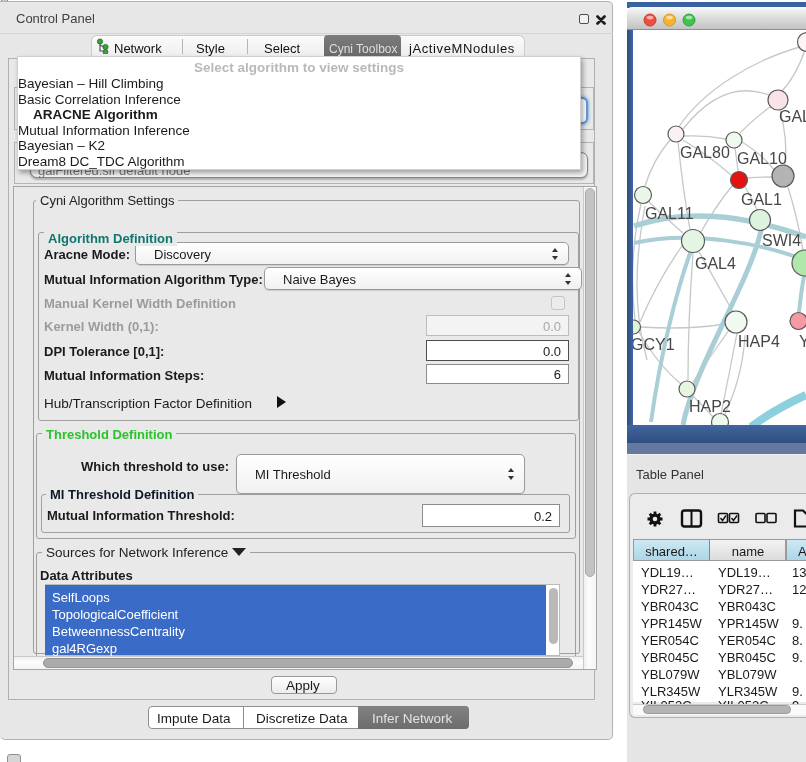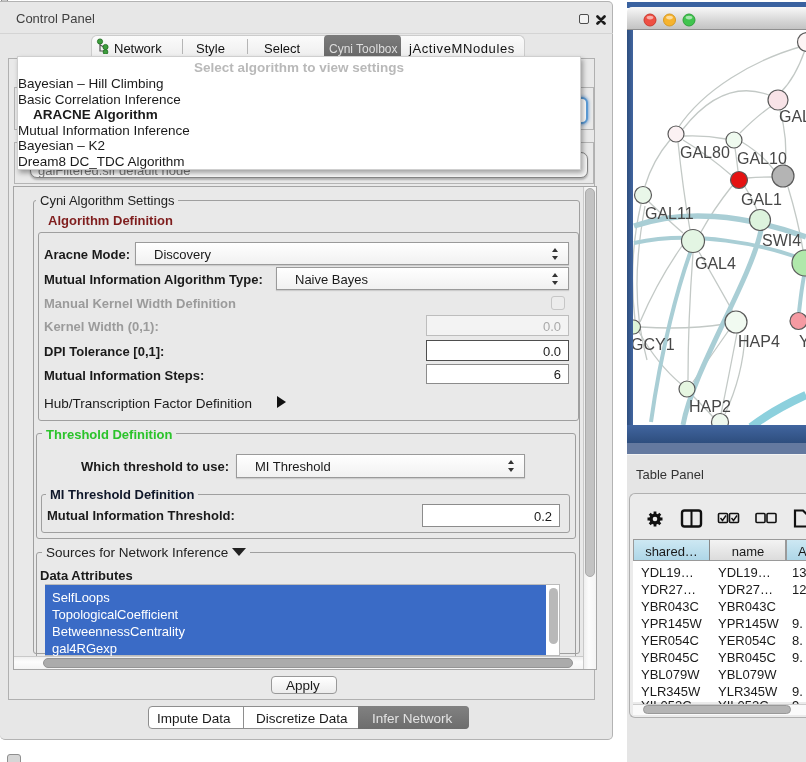--- a/index.html
+++ b/index.html
@@ -1,18 +1,18 @@
 <!DOCTYPE html>
 <html><head><meta charset="utf-8"><style>
 html,body{margin:0;padding:0;width:806px;height:762px;background:#fff;overflow:hidden}
 *{box-sizing:border-box}
 body{font-family:"Liberation Sans",sans-serif;font-size:13px;color:#1a1a1a}
 .a{position:absolute}
 .b{font-weight:bold}
-.combo{position:absolute;background:linear-gradient(#ffffff,#f1f1f1);border:1px solid #9a9a9a;border-radius:0;box-shadow:0 1px 1px rgba(0,0,0,0.12)}
+.combo{position:absolute;background:linear-gradient(#ffffff,#f1f1f1);border:1px solid #9a9a9a;border-radius:5px;box-shadow:0 1px 1px rgba(0,0,0,0.12)}
 .combo .tx{position:absolute;left:18px;top:50%;transform:translateY(-50%);white-space:nowrap}
 .arr{position:absolute;right:9px;top:50%;width:7px;height:12px;transform:translateY(-50%)}
 .arr:before{content:"";position:absolute;left:0;top:0;border-left:3.5px solid transparent;border-right:3.5px solid transparent;border-bottom:4.5px solid #333}
 .arr:after{content:"";position:absolute;left:0;bottom:0;border-left:3.5px solid transparent;border-right:3.5px solid transparent;border-top:4.5px solid #333}
 .field{position:absolute;background:#fff;border:1px solid #8c8c8c;text-align:right;padding-right:13px}
 .field span{position:absolute;right:7px;top:50%;transform:translateY(-50%)}
 .grp{position:absolute;border:1px solid #9f9f9f;border-radius:3px}
 .gl{position:absolute;background:#e9e9e9;padding:0 4px;white-space:nowrap;z-index:2}
 .lb{position:absolute;white-space:nowrap}
 </style></head><body>
@@ -52,29 +52,29 @@
 <div class="a" style="left:14px;top:142px;width:580px;height:42px;border:1px solid #b4b4b4"></div>
 <div class="a" style="left:30px;top:152px;width:558px;height:26px;border-radius:7px;background:#f7f7f7;border:1.5px solid #858585;box-shadow:0 1.5px 2px rgba(0,0,0,0.25)"></div>
 <div class="lb" style="left:38px;top:163px;color:#7a7a7a;font-size:13px">galFiltered.sif default node</div>
 
 <div class="a" style="left:13px;top:186px;width:584px;height:484px;border:1px solid #a5a5a5;background:#e9e9e9"></div>
 
 <div class="grp" style="left:33px;top:200px;width:547px;height:454px"></div>
 <div class="gl" style="left:36px;top:193px;color:#222">Cyni Algorithm Settings</div>
 
 <div class="grp" style="left:38px;top:232px;width:541px;height:189px"></div>
-<div class="gl b" style="left:44px;top:213px;color:#7f1d1d">Algorithm Definition</div>
+<div class="gl b" style="left:44px;top:231px;color:#0f766e">Algorithm Definition</div>
 
 <div class="lb b" style="left:44px;top:247px">Aracne Mode:</div>
 <div class="combo" style="left:135px;top:242px;width:434px;height:23px">
     <span class="tx">Discovery</span>
     <span class="arr"></span>
   </div>
 <div class="lb b" style="left:44px;top:272px">Mutual Information Algorithm Type:</div>
-<div class="combo" style="left:276px;top:267px;width:293px;height:23px">
+<div class="combo" style="left:264px;top:267px;width:318px;height:23px">
     <span class="tx">Naive Bayes</span>
     <span class="arr"></span>
   </div>
 <div class="lb b" style="left:44px;top:296px;color:#9b9b9b">Manual Kernel Width Definition</div>
 <div class="a" style="left:551px;top:296px;width:14px;height:14px;border:1px solid #c6c6c6;border-radius:3px;background:#ececec"></div>
 <div class="lb b" style="left:44px;top:319px;color:#9b9b9b">Kernel Width (0,1):</div>
 <div class="field" style="left:426px;top:315px;width:143px;height:21px;background:#f3f3f3;border-color:#bdbdbd">
     <span style="color:#a9a9a9">0.0</span>
   </div>
 <div class="lb b" style="left:44px;top:344px">DPI Tolerance [0,1]:</div>
@@ -84,21 +84,21 @@
 <div class="lb b" style="left:44px;top:368px">Mutual Information Steps:</div>
 <div class="field" style="left:426px;top:364px;width:143px;height:20px">
     <span>6</span>
   </div>
 <div class="lb" style="left:44px;top:396px;font-size:13.5px">Hub/Transcription Factor Definition</div>
 <div class="a" style="left:277px;top:396px;width:0;height:0;border-top:6.5px solid transparent;border-bottom:6.5px solid transparent;border-left:9px solid #111"></div>
 
 <div class="grp" style="left:36px;top:433px;width:540px;height:106px"></div>
 <div class="gl b" style="left:42px;top:427px;color:#2bc32b">Threshold Definition</div>
 <div class="lb b" style="left:81px;top:459px">Which threshold to use:</div>
-<div class="combo" style="left:236px;top:454px;width:289px;height:24px">
+<div class="combo" style="left:236px;top:454px;width:289px;height:40px">
     <span class="tx">MI Threshold</span>
     <span class="arr"></span>
   </div>
 <div class="grp" style="left:41px;top:494px;width:529px;height:39px"></div>
 <div class="gl b" style="left:46px;top:487px;color:#0f172a">MI Threshold Definition</div>
 <div class="lb b" style="left:47px;top:508px">Mutual Information Threshold:</div>
 <div class="field" style="left:422px;top:504px;width:138px;height:23px">
     <span>0.2</span>
   </div>
 

